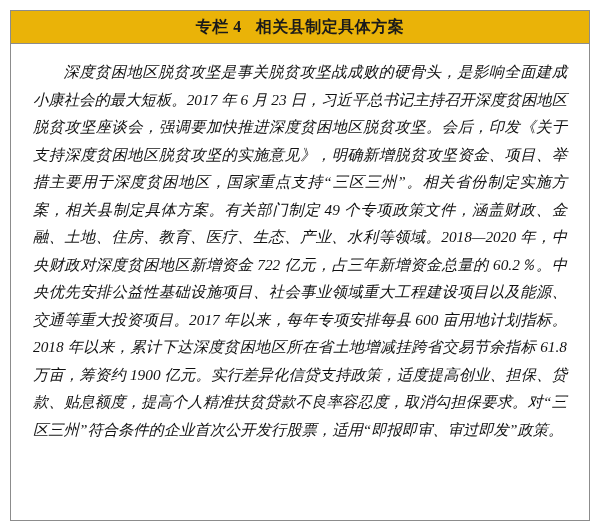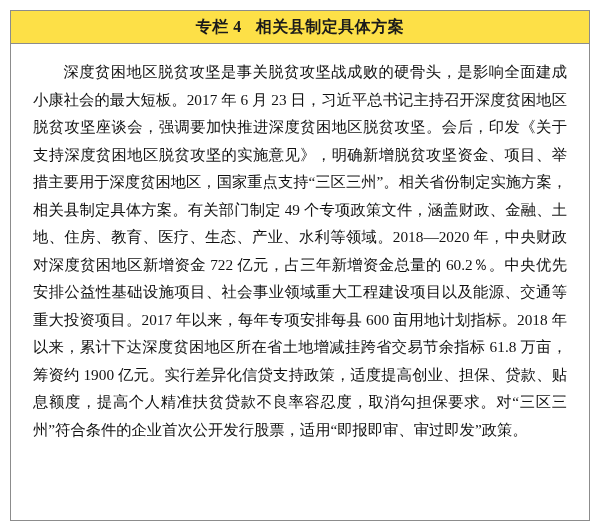--- a/index.html
+++ b/index.html
@@ -18,21 +18,21 @@
     left: 10px;
     top: 10px;
     width: 580px;
     height: 511px;
     border: 1px solid #8c8c8c;
     box-sizing: border-box;
     background: #ffffff;
   }
   .title-bar {
     height: 32px;
-    background: #fde047;
+    background: #eab308;
     border-bottom: 1px solid #8c8c8c;
     display: flex;
     align-items: center;
     justify-content: center;
   }
   .title-text {
     font-size: 16px;
     font-weight: bold;
     color: #1a1a1a;
     letter-spacing: 0.5px;
@@ -45,20 +45,21 @@
     padding: 14px 22px 10px 22px;
   }
   .para {
     font-size: 15.3px;
     line-height: 27.5px;
     color: #111111;
     text-align: justify;
     text-justify: inter-ideograph;
     text-indent: 2em;
     margin: 0;
+    font-style: italic;
   }
 </style>
 </head>
 <body>
 
 <div class="box">
   <div class="title-bar">
     <span class="title-text">专栏 4</span>
     <span class="title-num"></span>
     <span class="title-text">相关县制定具体方案</span>

